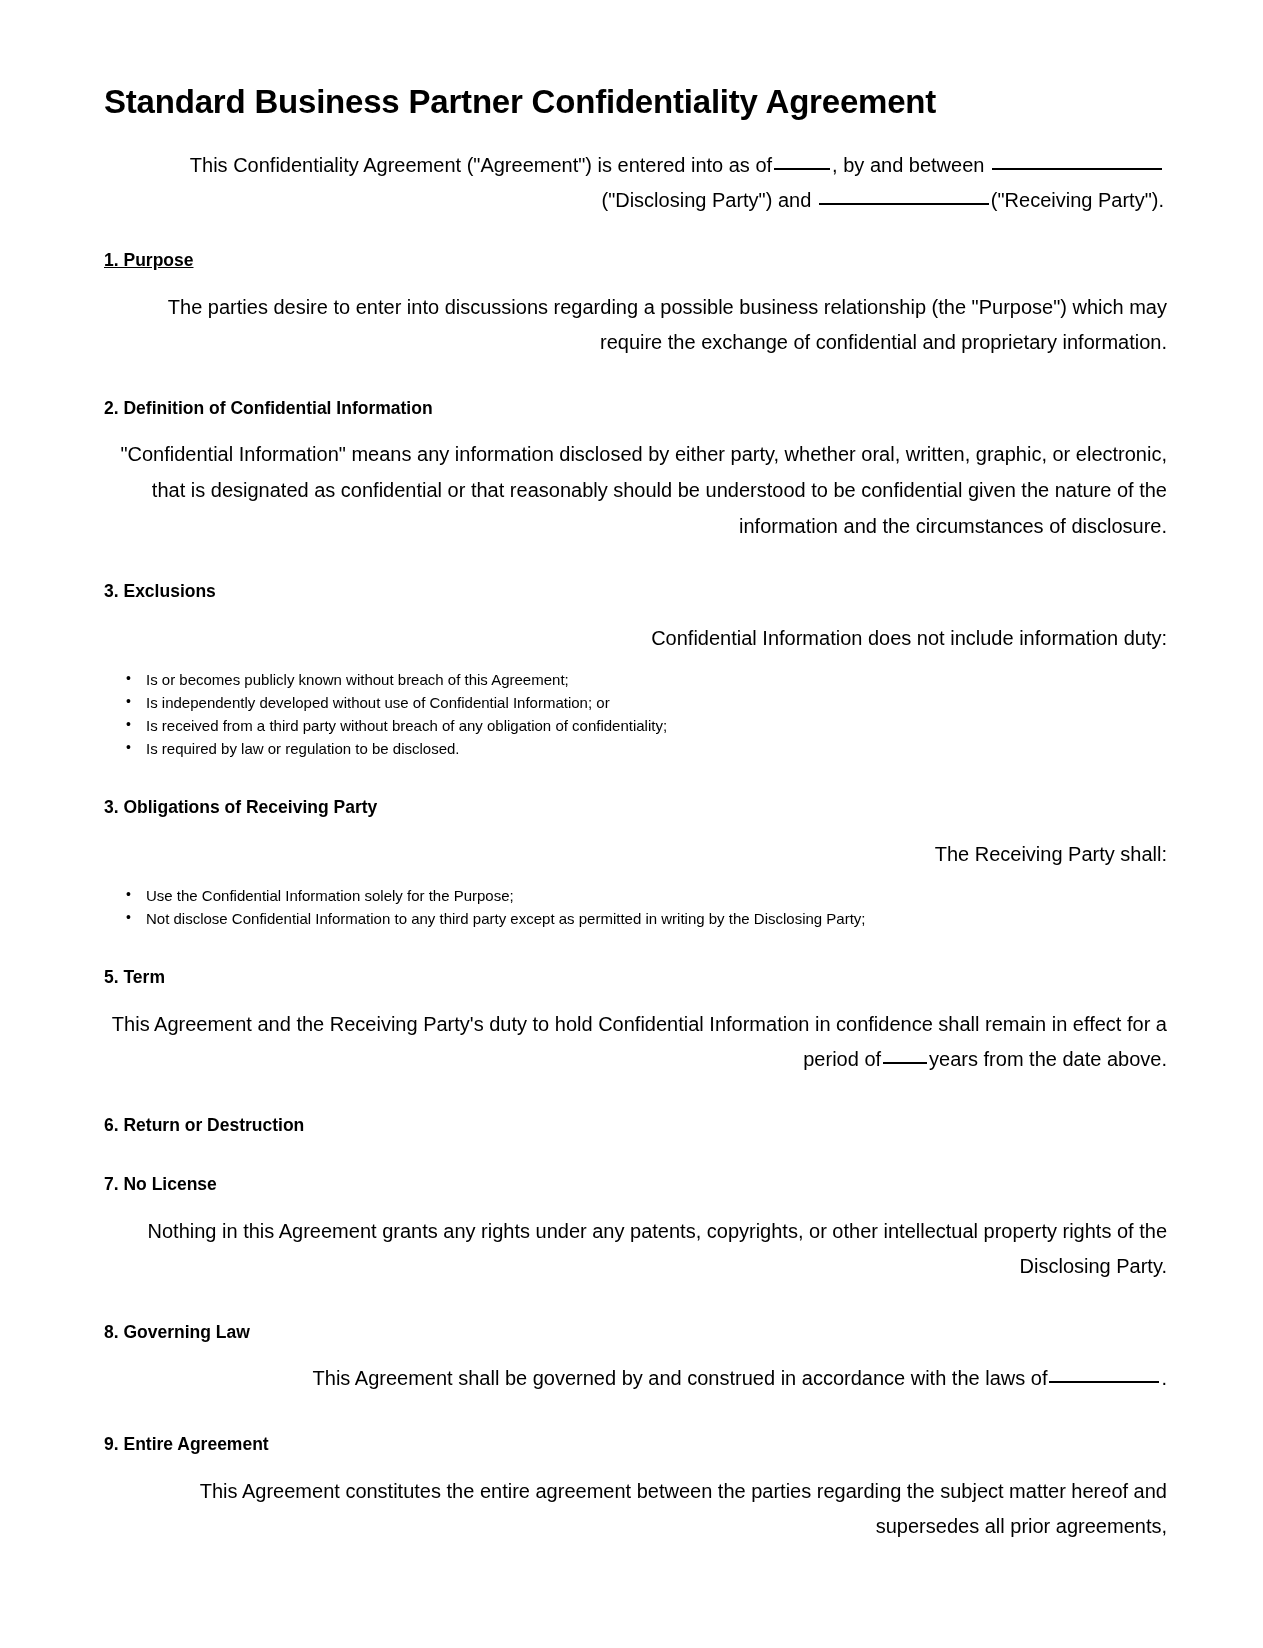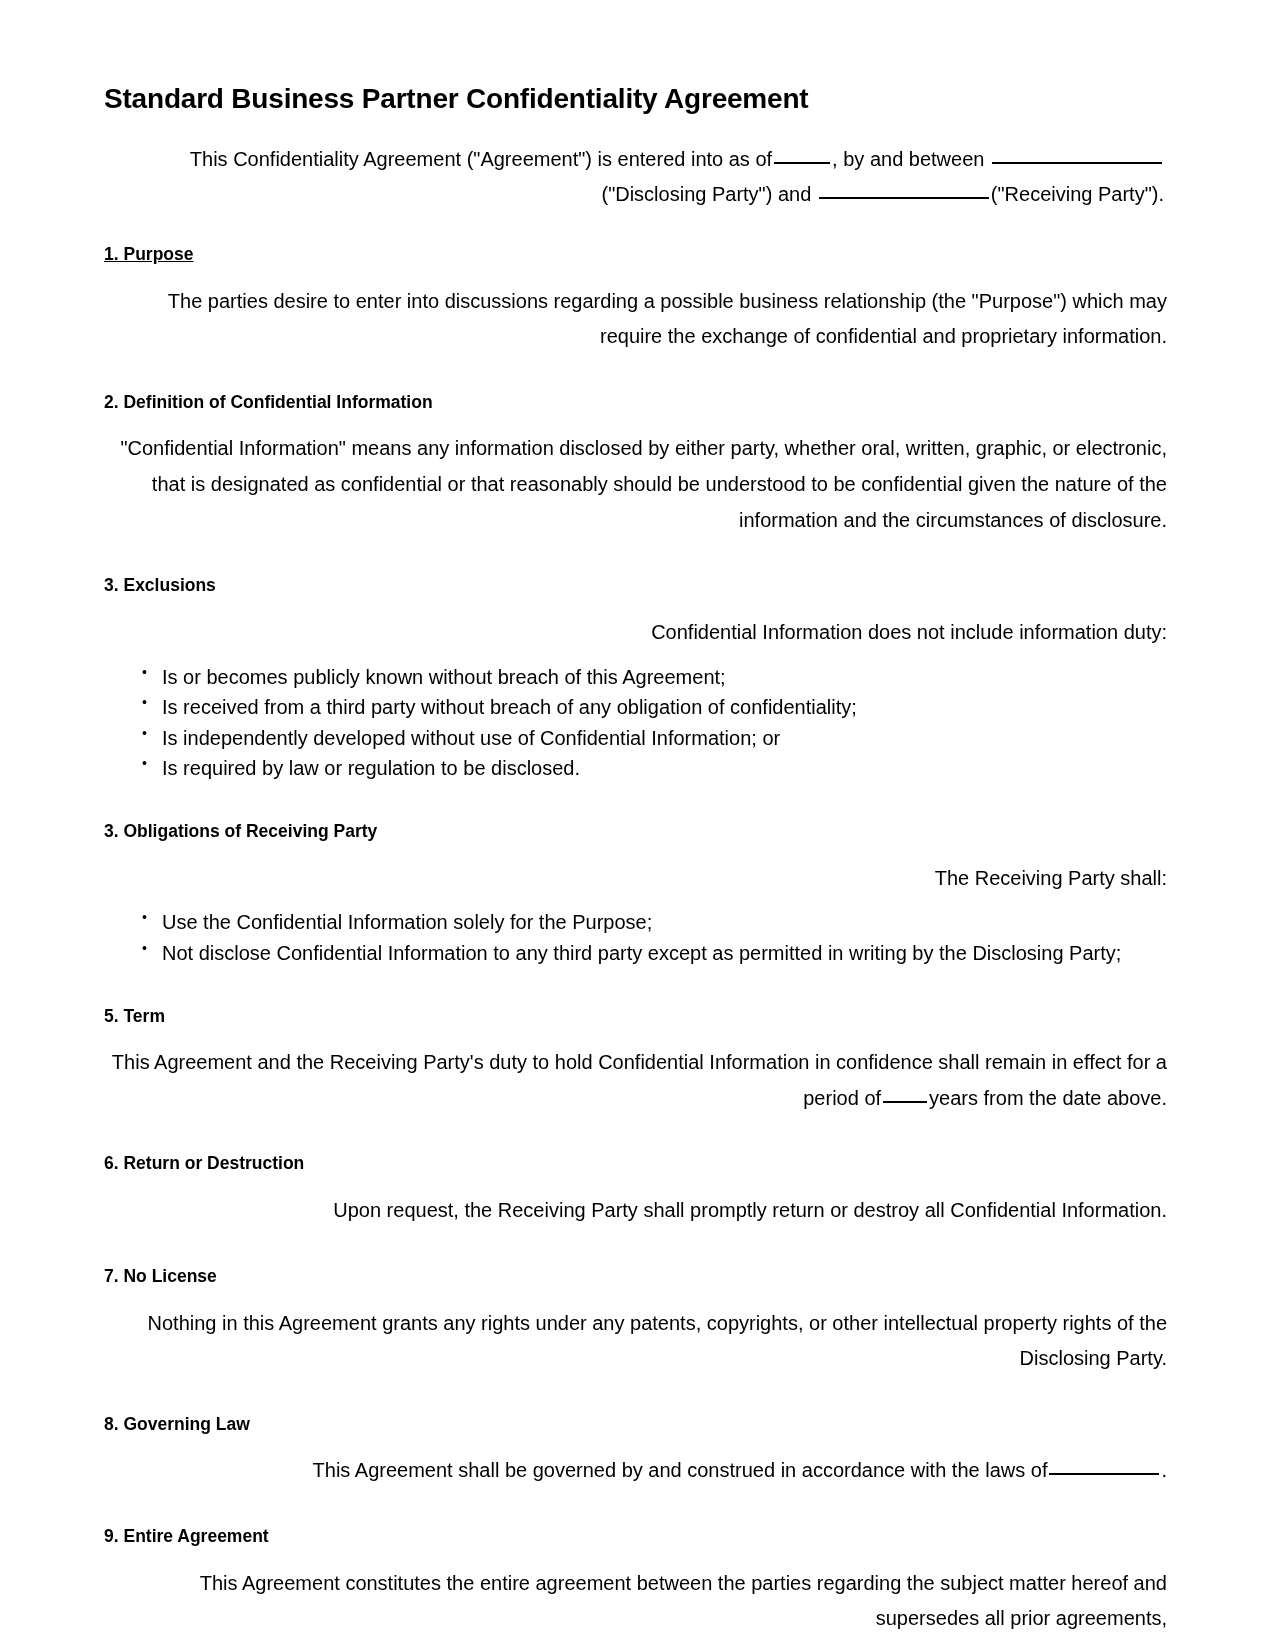--- a/index.html
+++ b/index.html
@@ -15,21 +15,21 @@
     -webkit-font-smoothing: antialiased;
   }
   .page {
     box-sizing: border-box;
     width: 1263px;
     min-height: 1648px;
     padding: 62px 96px 60px 104px;
     background: #ffffff;
   }
   .doc-title {
-    font-size: 28px;
+    font-size: 33px;
     font-weight: bold;
     letter-spacing: -0.2px;
     line-height: 1.2;
     margin: 20px 0 26px 0;
   }
   .para {
     font-size: 20px;
     line-height: 1.78;
     margin: 0 0 6px 0;
     text-align: right;
@@ -50,25 +50,25 @@
   }
   .section-body {
     margin-bottom: 2px;
   }
   ul.bullets {
     margin: 12px 0 4px 0;
     padding-left: 40px;
     list-style: none;
   }
   ul.bullets li {
-    font-size: 20px;
+    font-size: 15px;
     line-height: 1.48;
     position: relative;
     padding-left: 2px;
-    margin: 0 0 1px 16px;
+    margin: 0 0 1px 0;
   }
   ul.bullets li::before {
     content: "\2022";
     position: absolute;
     left: -18px;
     top: -1px;
     font-size: 14px;
   }
   .blank {
     display: inline-block;
@@ -102,22 +102,22 @@
   <div class="section">
     <h2 class="section-heading">2. Definition of Confidential Information</h2>
     <p class="para section-body">"Confidential Information" means any information disclosed by either party, whether oral, written, graphic, or electronic, that is designated as confidential or that reasonably should be understood to be confidential given the nature of the information and the circumstances of disclosure.</p>
   </div>
 
   <div class="section">
     <h2 class="section-heading">3. Exclusions</h2>
     <p class="para section-body">Confidential Information does not include information duty:</p>
     <ul class="bullets">
       <li>Is or becomes publicly known without breach of this Agreement;</li>
+      <li>Is independently developed without use of Confidential Information; or</li>
       <li>Is received from a third party without breach of any obligation of confidentiality;</li>
-      <li>Is independently developed without use of Confidential Information; or</li>
       <li>Is required by law or regulation to be disclosed.</li>
     </ul>
   </div>
 
   <div class="section">
     <h2 class="section-heading">3. Obligations of Receiving Party</h2>
     <p class="para section-body">The Receiving Party shall:</p>
     <ul class="bullets">
       <li>Use the Confidential Information solely for the Purpose;</li>
       <li>Not disclose Confidential Information to any third party except as permitted in writing by the Disclosing Party;</li>
@@ -126,21 +126,20 @@
 
   <div class="section">
     <h2 class="section-heading">5. Term</h2>
     <p class="para section-body">
       <span>This Agreement and the Receiving Party's duty to hold Confidential Information in confidence shall remain in effect for a period of</span><span class="blank blank-xs"></span><span>years from the date above.</span>
     </p>
   </div>
 
   <div class="section">
     <h2 class="section-heading">6. Return or Destruction</h2>
-    <p class="para section-body">Upon request, the Receiving Party shall promptly return or destroy all Confidential Information.</p>
   </div>
 
   <div class="section">
     <h2 class="section-heading">7. No License</h2>
     <p class="para section-body">Nothing in this Agreement grants any rights under any patents, copyrights, or other intellectual property rights of the Disclosing Party.</p>
   </div>
 
   <div class="section">
     <h2 class="section-heading">8. Governing Law</h2>
     <p class="para section-body">

